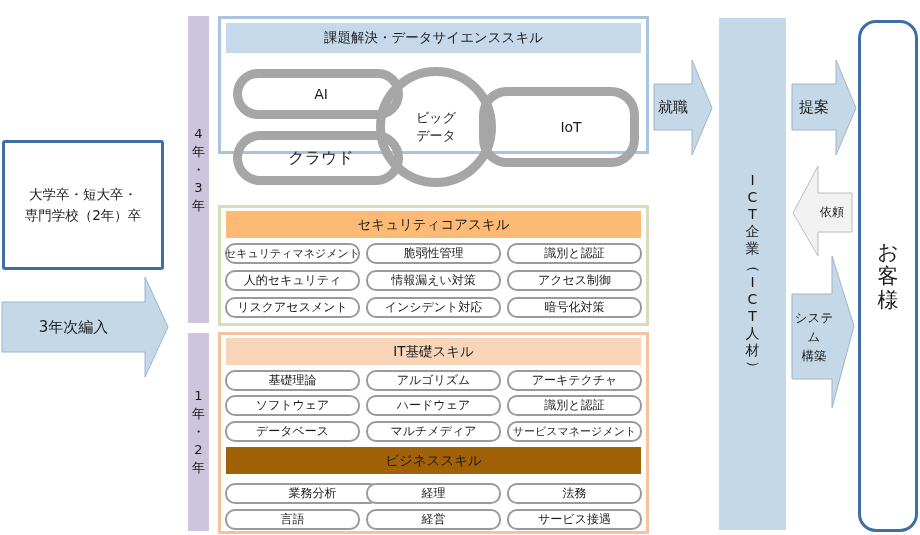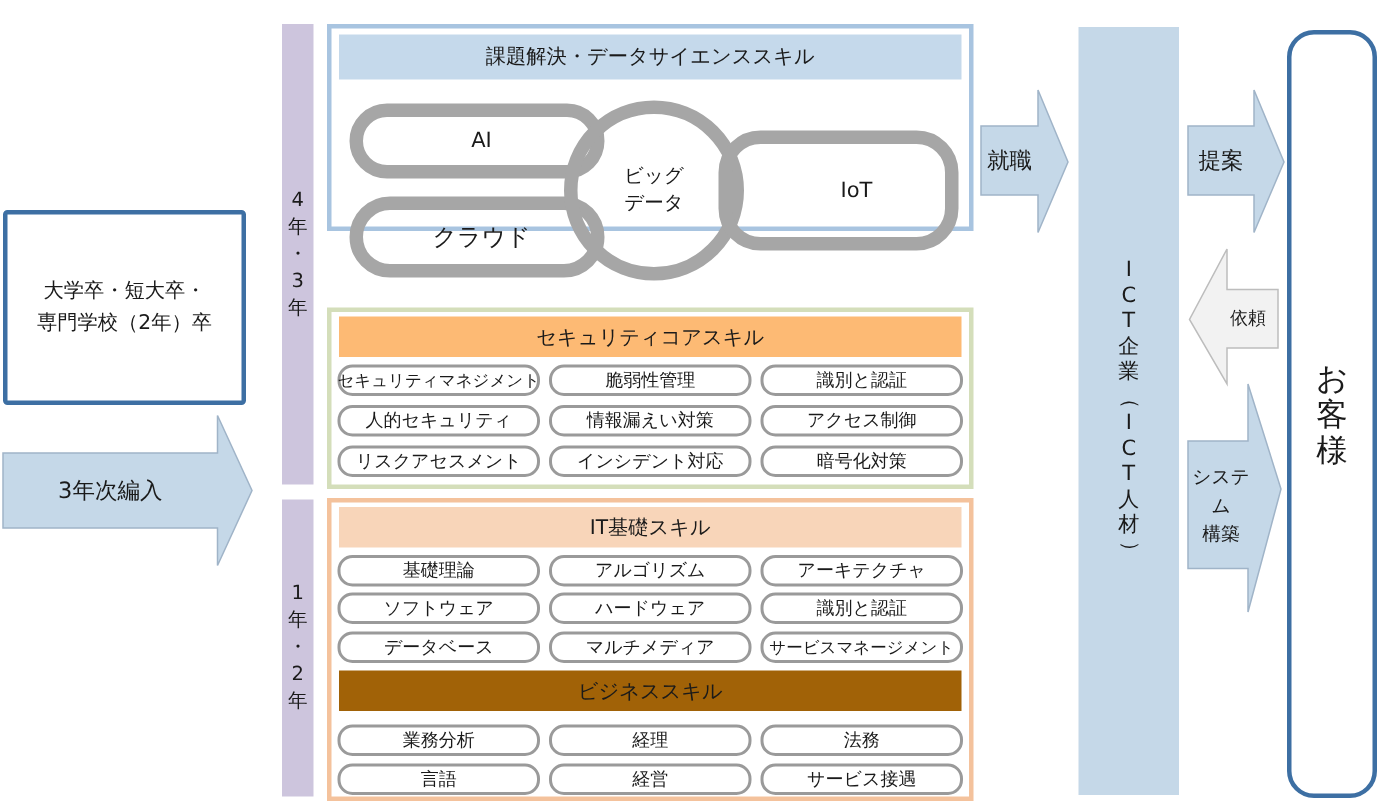--- a/index.html
+++ b/index.html
@@ -130,21 +130,21 @@
   <div class="pill" style="left:145px;top:35px;">アルゴリズム</div>
   <div class="pill" style="left:286px;top:35px;">アーキテクチャ</div>
   <div class="pill" style="left:4px;top:60px;">ソフトウェア</div>
   <div class="pill" style="left:145px;top:60px;">ハードウェア</div>
   <div class="pill" style="left:286px;top:60px;">識別と認証</div>
   <div class="pill" style="left:4px;top:86px;">データベース</div>
   <div class="pill" style="left:145px;top:86px;">マルチメディア</div>
   <div class="pill" style="left:286px;top:86px;font-size:11px;">サービスマネージメント</div>
 
   <div class="sec-header h2">ビジネススキル</div>
-  <div class="pill" style="left:4px;top:148px;">業務分析</div>
+  <div class="pill" style="left:4px;top:148px;padding-left:20px;">業務分析</div>
   <div class="pill" style="left:145px;top:148px;">経理</div>
   <div class="pill" style="left:286px;top:148px;">法務</div>
   <div class="pill" style="left:4px;top:174px;">言語</div>
   <div class="pill" style="left:145px;top:174px;">経営</div>
   <div class="pill" style="left:286px;top:174px;">サービス接遇</div>
 </div>
 
 <svg class="arrow" style="left:0;top:0;width:920px;height:535px;pointer-events:none;">
 
   <polygon points="654,84 692,84 692,60 712,108 692,155 692,130 654,130" fill="#c5d8e8" stroke="#a0b4c8" stroke-width="1"></polygon>

